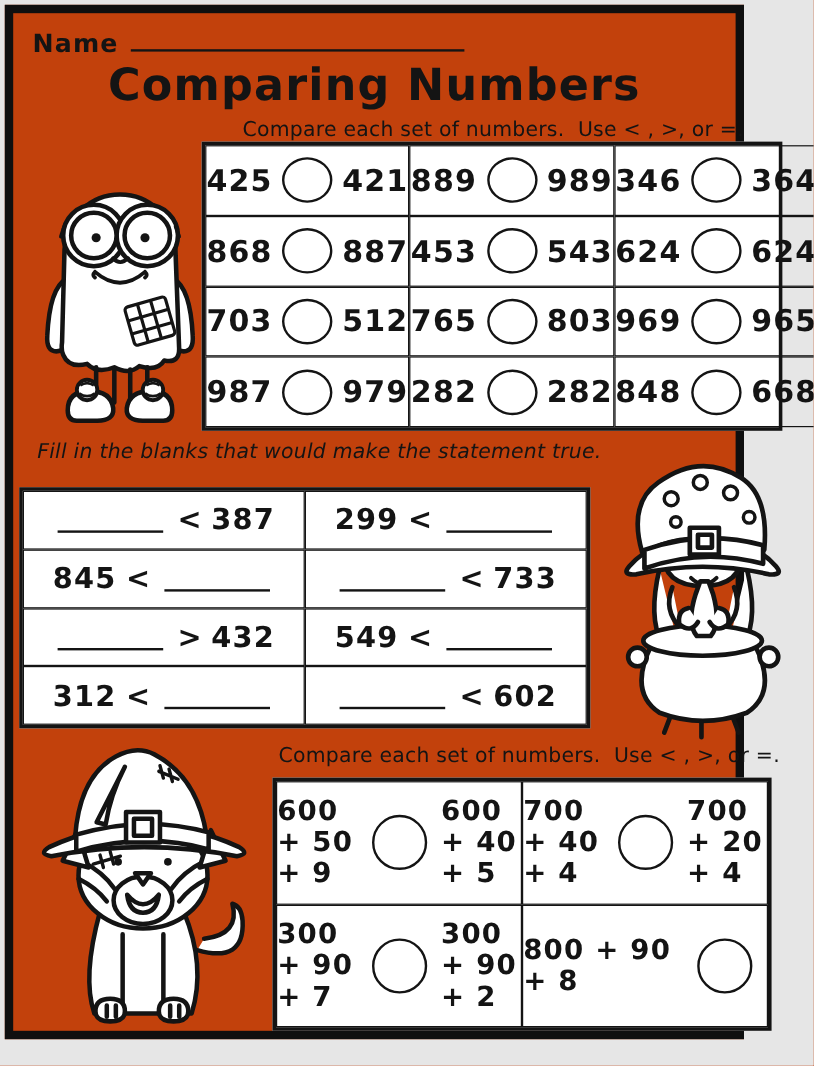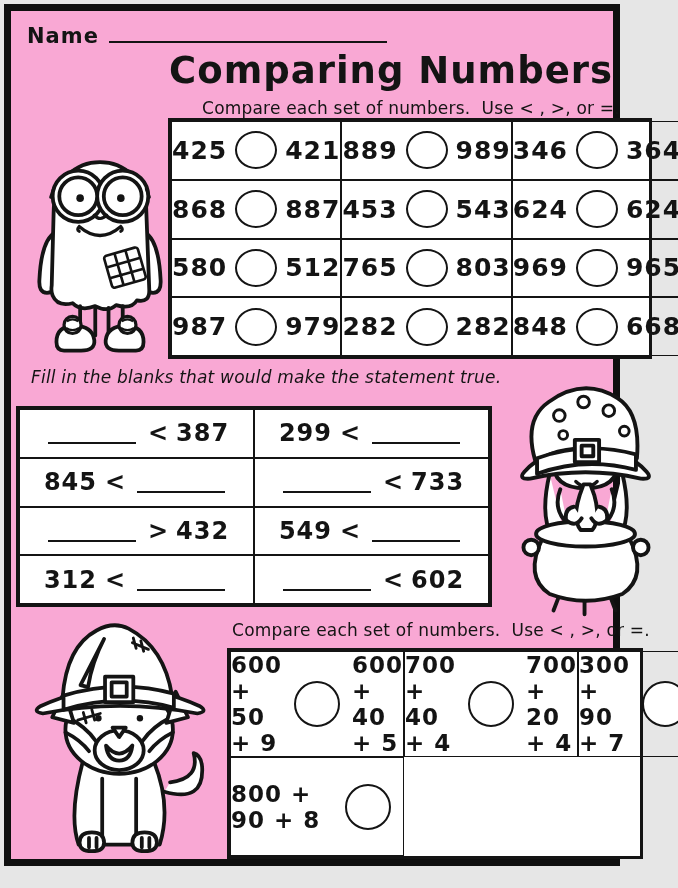--- a/index.html
+++ b/index.html
@@ -1,37 +1,37 @@
 <!DOCTYPE html>
 <html><head>
 <meta charset="utf-8">
 <style>
   * { box-sizing: border-box; margin: 0; padding: 0; }
   html,body { width:678px; height:888px; }
   body { background:#e4e4e4; font-family:"DejaVu Sans", sans-serif; color:#141414; overflow:hidden; }
   .screen { position:relative; width:678px; height:888px; background:#e6e6e6; }
   .page {
     position:absolute; left:4px; top:4px; width:616px; height:862px;
-    background:#f9a8d4; border:7px solid #0f0f0f;
+    background:#c2410c; border:7px solid #0f0f0f;
   }
   
   .name-row { position:absolute; left:16px; top:10px; font-size:21px; font-weight:700; letter-spacing:1px; }
   .name-line { display:inline-block; width:278px; border-bottom:2.5px solid #141414; height:22px; margin-left:10px; vertical-align:baseline; }
-  .title { position:absolute; left:0; top:38px; width:100%; text-align:right; font-size:37px; font-weight:700; letter-spacing:1px; }
+  .title { position:absolute; left:0; top:38px; width:100%; text-align:center; font-size:37px; font-weight:700; letter-spacing:1px; }
   .instr { position:absolute; font-size:17px; font-weight:500; white-space:pre-wrap; letter-spacing:0.2px; }
   .instr1 { left:150px; top:87px; width:500px; text-align:center; }
   .instr2 { left:20px; top:356px;font-style:italic; }
   .instr3 { left:212px; top:609px; width:436px; text-align:center; }
 
   
   .t { position:absolute; display:grid; border:3px solid #141414; background:#fff; }
   .t > div { border:1.5px solid #141414; display:flex; align-items:center; justify-content:center; }
   .t1 { left:157px; top:107px; width:484px; height:241px; grid-template-columns:repeat(3,1fr); grid-auto-rows:1fr; }
   .t2 { left:5px;  top:395px; width:476px; height:201px; grid-template-columns:repeat(2,1fr); grid-auto-rows:1fr; }
-  .t3 { left:216px; top:637px; width:416px; height:211px; grid-template-columns:1fr 1fr 1fr; grid-auto-rows:1fr; }
+  .t3 { left:216px; top:637px; width:416px; height:211px; grid-template-columns:1fr 1fr; grid-auto-rows:1fr; }
 
   .n  { font-size:25px; font-weight:600; letter-spacing:1px; }
   .n2 { font-size:24px; font-weight:600; letter-spacing:1px; }
   .n3 { font-size:23px; font-weight:600; letter-spacing:1px; }
   .op { font-size:24px; font-weight:600; margin:0 6px; }
   .circ {
     display:inline-block; width:42px; height:38px; border:2.5px solid #141414;
     border-radius:50%; margin:0 8px; background:#fff; flex:0 0 auto;
   }
   .circ.big { width:46px; height:46px; margin:0 12px; }
@@ -121,21 +121,21 @@
           <span class="n">453</span>
           <span class="circ"></span>
           <span class="n">543</span>
         </div>
     <div>
           <span class="n">624</span>
           <span class="circ"></span>
           <span class="n">624</span>
         </div>
     <div>
-          <span class="n">580</span>
+          <span class="n">703</span>
           <span class="circ"></span>
           <span class="n">512</span>
         </div>
     <div>
           <span class="n">765</span>
           <span class="circ"></span>
           <span class="n">803</span>
         </div>
     <div>
           <span class="n">969</span>

